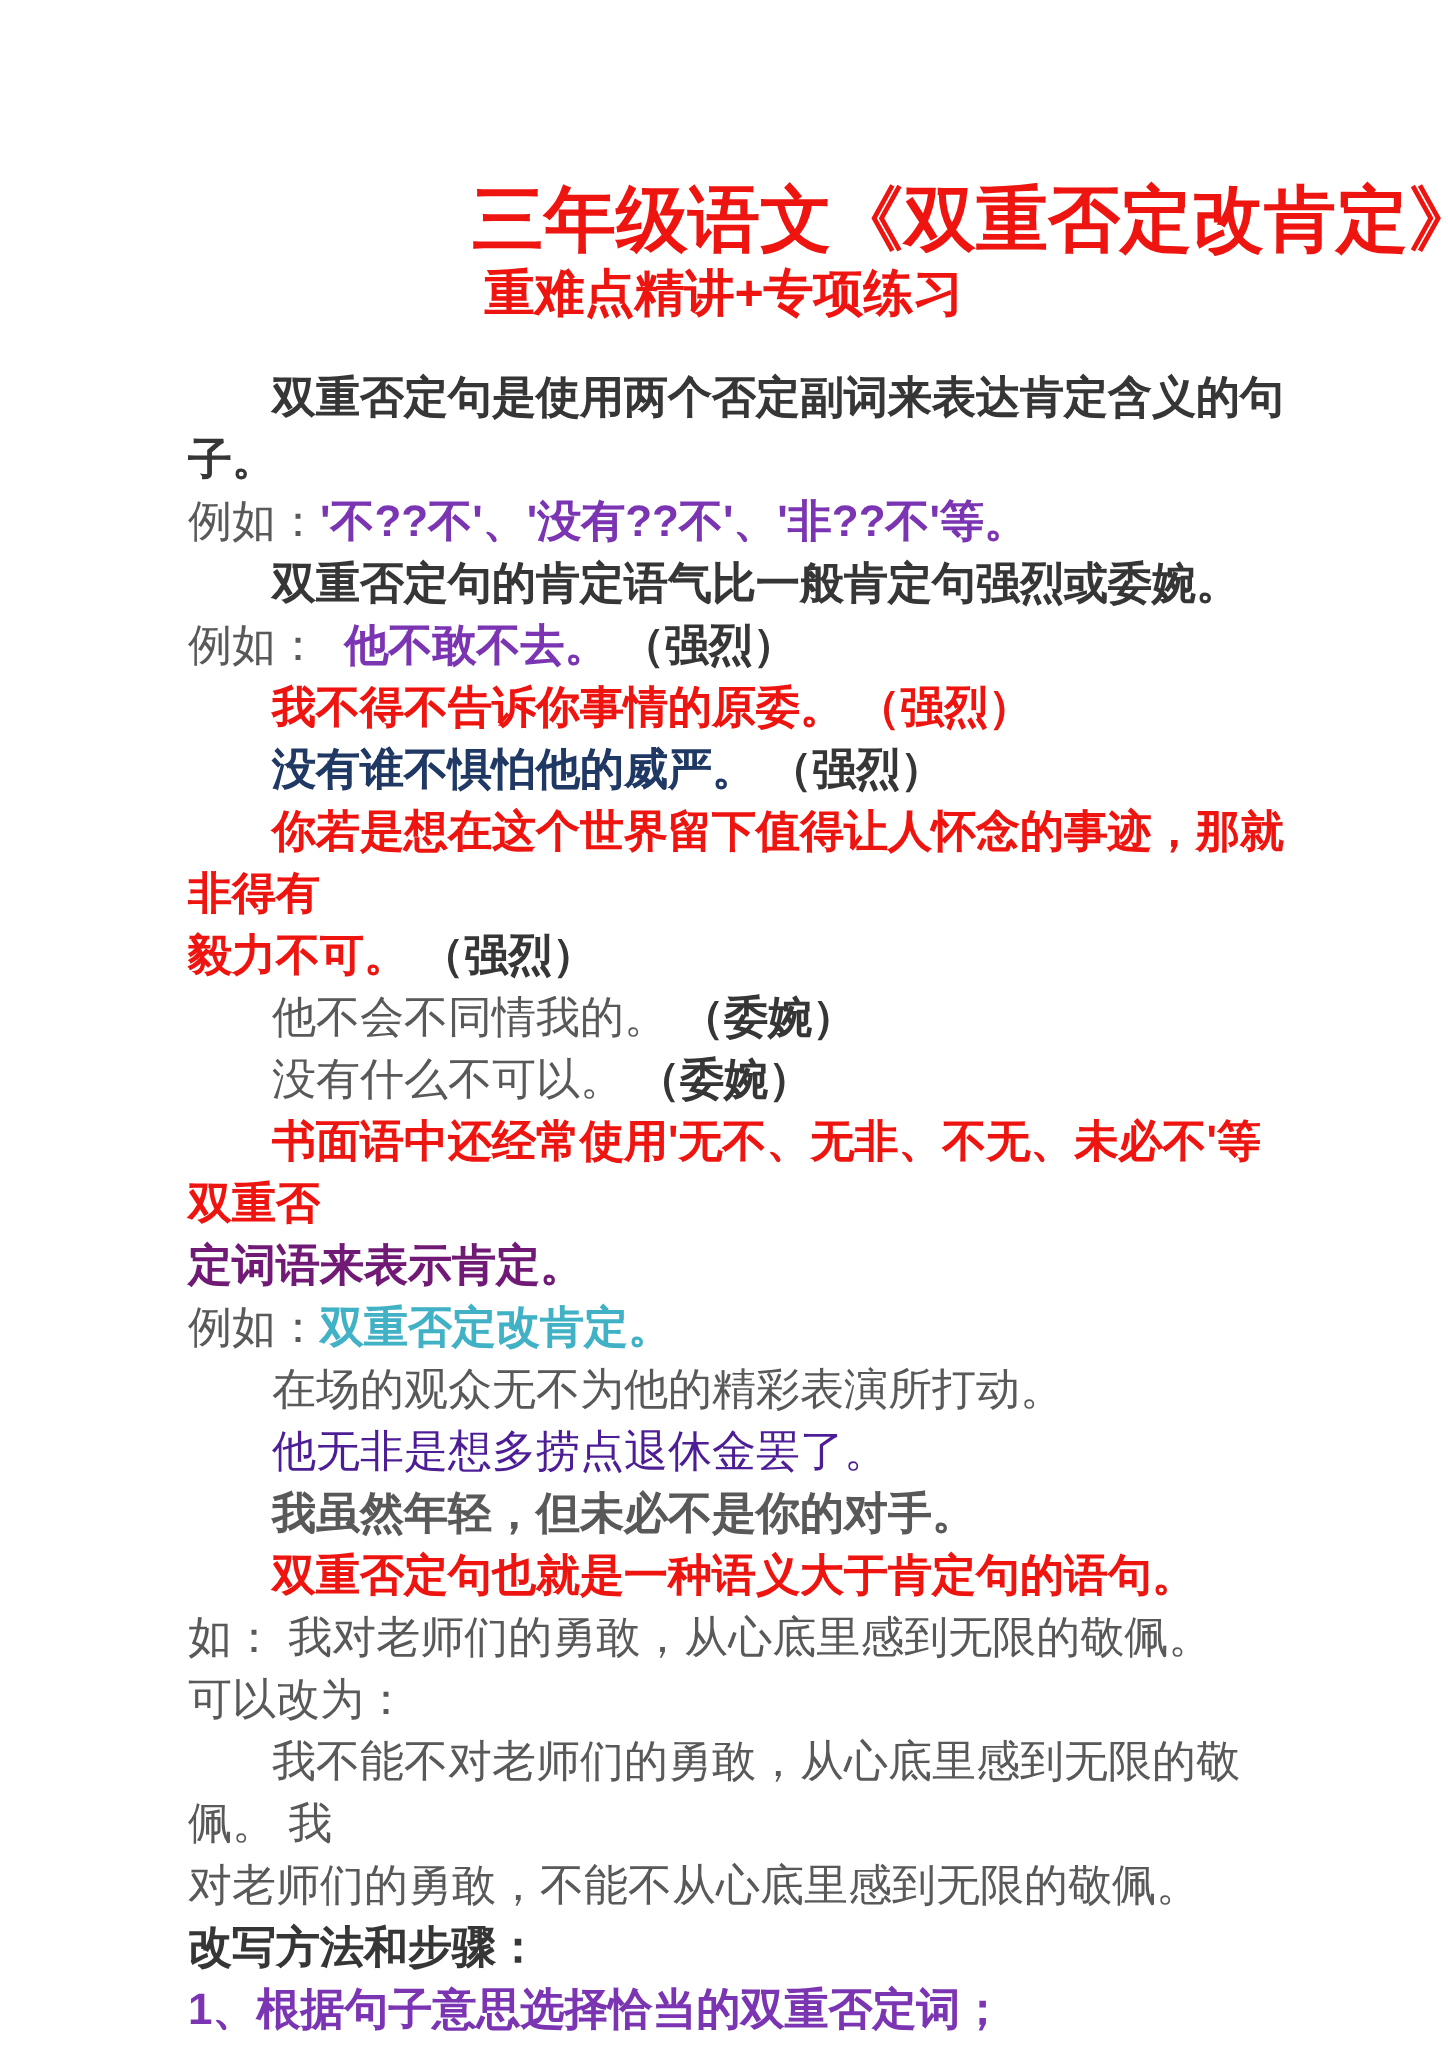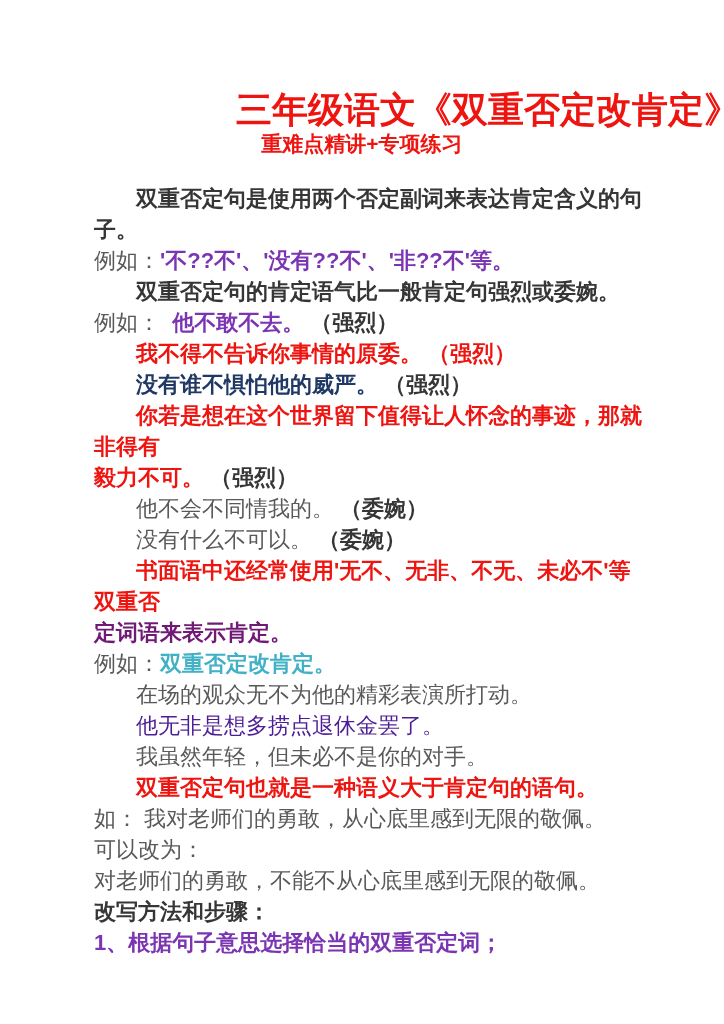--- a/index.html
+++ b/index.html
@@ -24,21 +24,21 @@
     text-align: right;
     font-size: 36px;
     font-weight: bold;
   }
   .subtitle {
     position: absolute;
     top: 130px;
     left: 0;
     width: 100%;
     text-align: center;
-    font-size: 21px;
+    font-size: 25px;
     font-weight: bold;
   }
   .content {
     position: absolute;
     left: 94px;
     top: 183px;
     width: 552px;
     font-size: 22px;
     line-height: 31px;
   }
@@ -65,22 +65,23 @@
       <div class="line indent"><span class="seg bold" style="color: rgb(31, 56, 100);">没有谁不惧怕他的威严。</span><span class="seg bold" style="color: rgb(54, 54, 54);"> （强烈）</span></div>
       <div class="line indent"><span class="seg bold" style="color: rgb(238, 21, 17);">你若是想在这个世界留下值得让人怀念的事迹，那就非得有</span></div>
       <div class="line"><span class="seg bold" style="color: rgb(238, 21, 17);">毅力不可。</span><span class="seg bold" style="color: rgb(54, 54, 54);"> （强烈）</span></div>
       <div class="line indent"><span class="seg" style="color: rgb(89, 89, 89);">他不会不同情我的。</span><span class="seg bold" style="color: rgb(54, 54, 54);"> （委婉）</span></div>
       <div class="line indent"><span class="seg" style="color: rgb(89, 89, 89);">没有什么不可以。</span><span class="seg bold" style="color: rgb(54, 54, 54);"> （委婉）</span></div>
       <div class="line indent"><span class="seg bold" style="color: rgb(238, 21, 17);">书面语中还经常使用'无不、无非、不无、未必不'等双重否</span></div>
       <div class="line"><span class="seg bold" style="color: #701a75;">定词语来表示肯定。</span></div>
       <div class="line"><span class="seg" style="color: rgb(89, 89, 89);">例如：</span><span class="seg bold" style="color: rgb(65, 177, 198);">双重否定改肯定。</span></div>
       <div class="line indent"><span class="seg" style="color: rgb(89, 89, 89);">在场的观众无不为他的精彩表演所打动。</span></div>
       <div class="line indent"><span class="seg" style="color: #4c1d95;">他无非是想多捞点退休金罢了。</span></div>
-      <div class="line indent"><span class="seg" style="color: rgb(89, 89, 89);">我虽然年轻，但未必不是你的对手。</span></div>
+      <div class="line indent"><span class="seg" style="color: rgb(89, 89, 89); font-weight: bold;">我虽然年轻，但未必不是你的对手。</span></div>
       <div class="line indent"><span class="seg bold" style="color: rgb(238, 21, 17);">双重否定句也就是一种语义大于肯定句的语句。</span></div>
       <div class="line"><span class="seg" style="color: rgb(89, 89, 89);">如： 我对老师们的勇敢，从心底里感到无限的敬佩。</span></div>
       <div class="line"><span class="seg" style="color: rgb(89, 89, 89);">可以改为：</span></div>
+      <div class="line indent"><span class="seg" style="color: rgb(89, 89, 89);">我不能不对老师们的勇敢，从心底里感到无限的敬佩。 我</span></div>
       <div class="line"><span class="seg" style="color: rgb(89, 89, 89);">对老师们的勇敢，不能不从心底里感到无限的敬佩。</span></div>
       <div class="line"><span class="seg bold" style="color: rgb(54, 54, 54);">改写方法和步骤：</span></div>
       <div class="line"><span class="seg bold" style="color: rgb(123, 53, 178);">1、根据句子意思选择恰当的双重否定词；</span></div>
       <div class="line"></div>
     </div>
 </div>
 
 </body></html>

